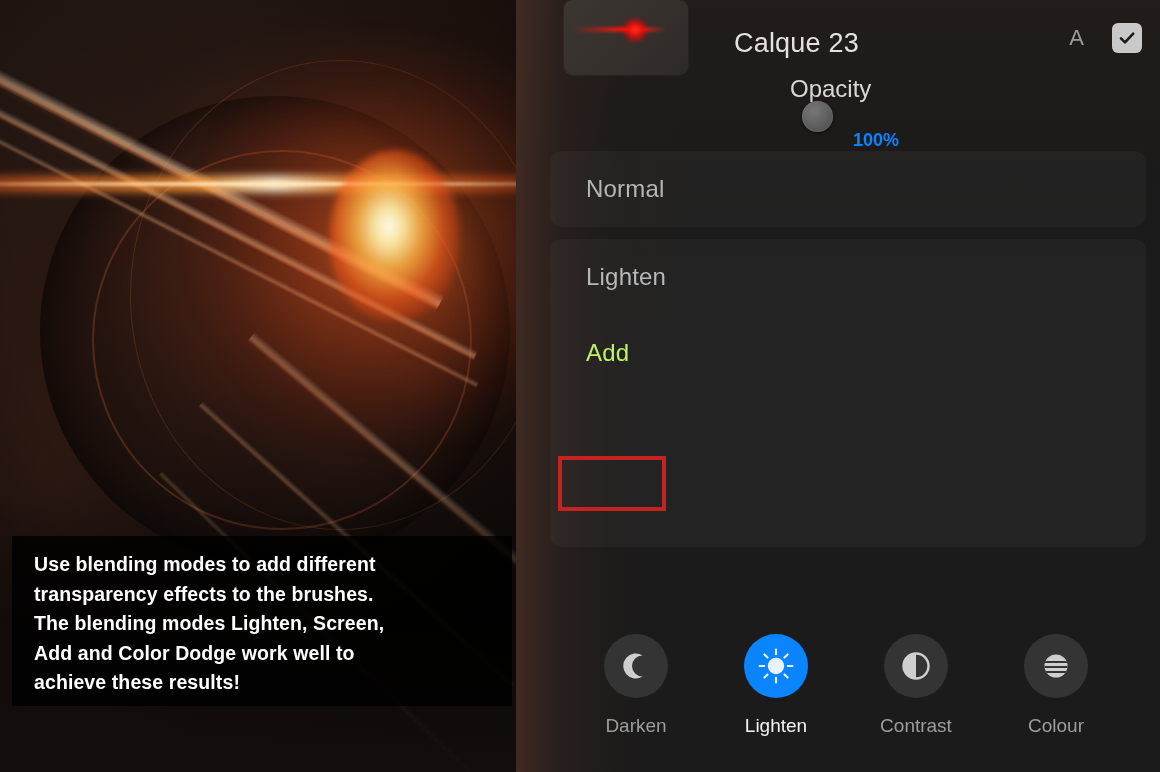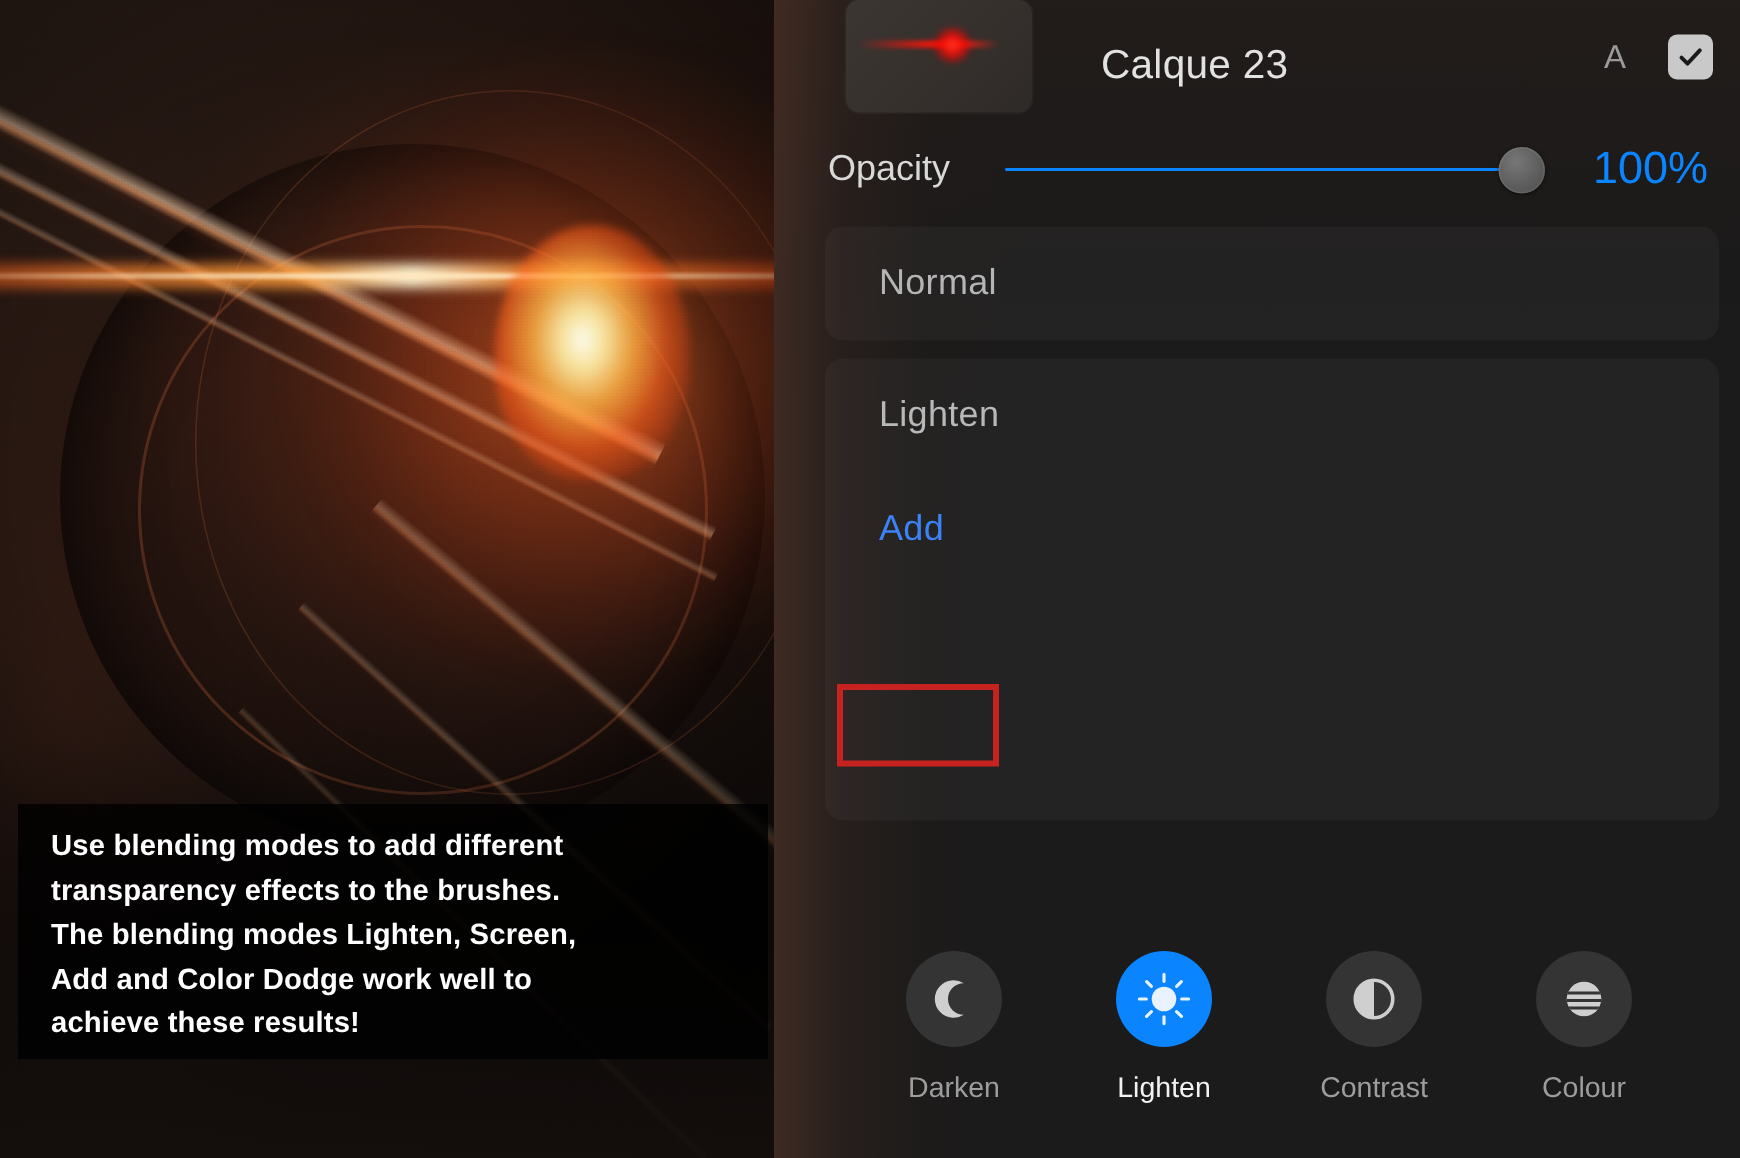--- a/index.html
+++ b/index.html
@@ -218,20 +218,21 @@
     display: flex; align-items: center; justify-content: center;
     flex: 0 0 auto;
   }
   .layer-check svg { display: block; }
 
   
   .opacity-row {
     height: 76px;
     display: flex; align-items: center;
     padding: 0 14px 0 36px;
+    flex-direction: column;
   }
   .opacity-label {
     color: #d8d8d8;
     font-size: 24px;
     width: 118px;
     flex: 0 0 auto;
   }
   .slider-wrap {
     position: relative;
     flex: 1 1 auto;
@@ -249,46 +250,47 @@
   .slider-knob {
     position: absolute;
     right: 16px;
     width: 31px; height: 31px;
     border-radius: 50%;
     background: radial-gradient(circle at 38% 32%, #777 0%, #5e5e5e 55%, #4a4a4a 100%);
     box-shadow: 0 1px 3px rgba(0,0,0,.5), inset 0 0 0 1px rgba(255,255,255,.08);
   }
   .opacity-value {
     color: #0a84ff;
-    font-size: 30px;
+    font-size: 18px;
     margin-left: 16px;
     width: 84px;
-    text-align: left;
+    text-align: right;
     flex: 0 0 auto;
+    font-weight: bold;
   }
 
   
   .mode-group {
     margin: 0 14px 0 34px;
     background: rgba(255,255,255,.035);
     border-radius: 12px;
   }
   .mode-group.current { height: 76px; margin-bottom: 12px; }
   .mode-group.list { height: 308px; position: relative; }
   .mode-item {
     height: 76px;
     display: flex; align-items: center;
     padding-left: 36px;
     color: #b8b8b8;
     font-size: 24px;
     font-weight: 400;
     letter-spacing: .2px;
   }
   .mode-item.normal { color: #b5b5b5; }
-  .mode-item.selected { color: #3b82f6; }
+  .mode-item.selected { color: #bef264; }
 
   
   .annotation-box {
     position: absolute;
     left: 558px; top: 456px;
     width: 108px; height: 55px;
     border: 4px solid #c62320;
     z-index: 30;
     pointer-events: none;
   }

